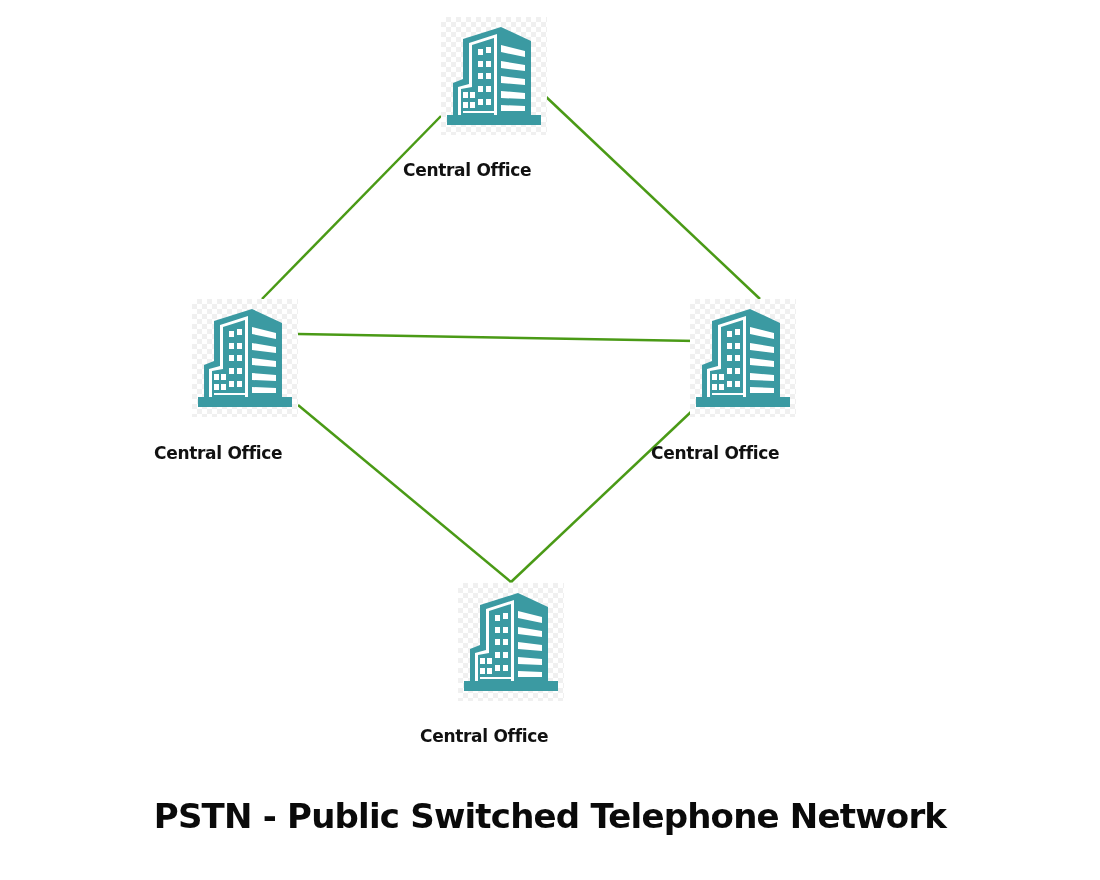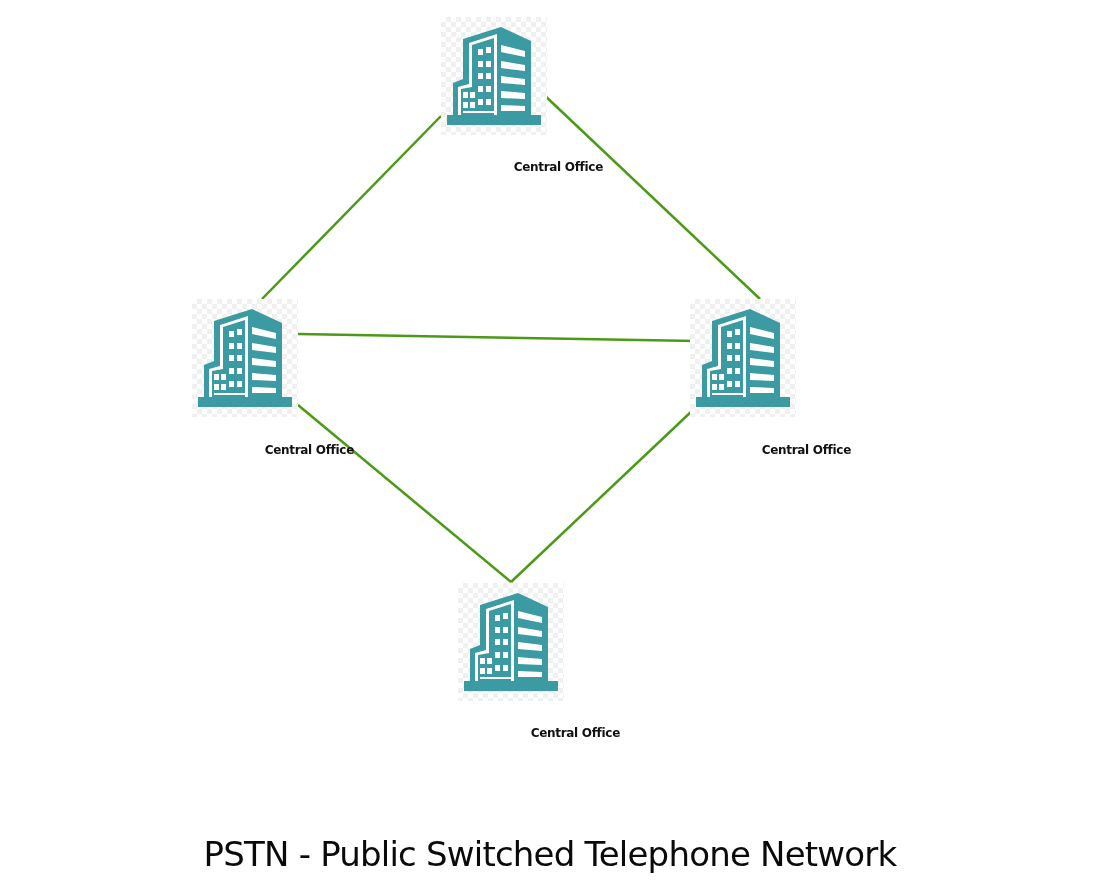--- a/index.html
+++ b/index.html
@@ -10,27 +10,27 @@
       position: absolute; width: 106px; height: 118px;
       background-color: #ffffff;
       background-image:
         linear-gradient(45deg, #f0f0f0 25%, transparent 25%, transparent 75%, #f0f0f0 75%),
         linear-gradient(45deg, #f0f0f0 25%, transparent 25%, transparent 75%, #f0f0f0 75%);
       background-size: 10px 10px;
       background-position: 0 0, 5px 5px;
     }
     .node-tile svg { position: absolute; left: 0; top: 0; width: 106px; height: 118px; }
     .node-label {
-      position: absolute; width: 200px; text-align: right;
-      font-family: "DejaVu Sans", sans-serif; font-weight: bold; font-size: 12px;
+      position: absolute; width: 200px; text-align: left;
+      font-family: "DejaVu Sans", sans-serif; font-weight: bold; font-size: 17px;
       color: #111111; letter-spacing: -0.3px;
     }
     .diagram-title {
-      position: absolute; left: 0; width: 1100px; top: 834px; text-align: center;
-      font-family: "DejaVu Sans", sans-serif; font-weight: normal; font-size: 34px;
+      position: absolute; left: 0; width: 1100px; top: 796px; text-align: center;
+      font-family: "DejaVu Sans", sans-serif; font-weight: bold; font-size: 34px;
       color: #0a0a0a; letter-spacing: -0.8px;
     }
   </style>
 </head>
 <body>
 
 <svg id="links" xmlns="http://www.w3.org/2000/svg">
   <line x1="262" y1="299" x2="441" y2="116" stroke="#4a9a16" stroke-width="2.5"></line>
   <line x1="542" y1="93" x2="760" y2="299" stroke="#4a9a16" stroke-width="2.5"></line>
   <line x1="298" y1="334" x2="697" y2="341" stroke="#4a9a16" stroke-width="2.5"></line>

